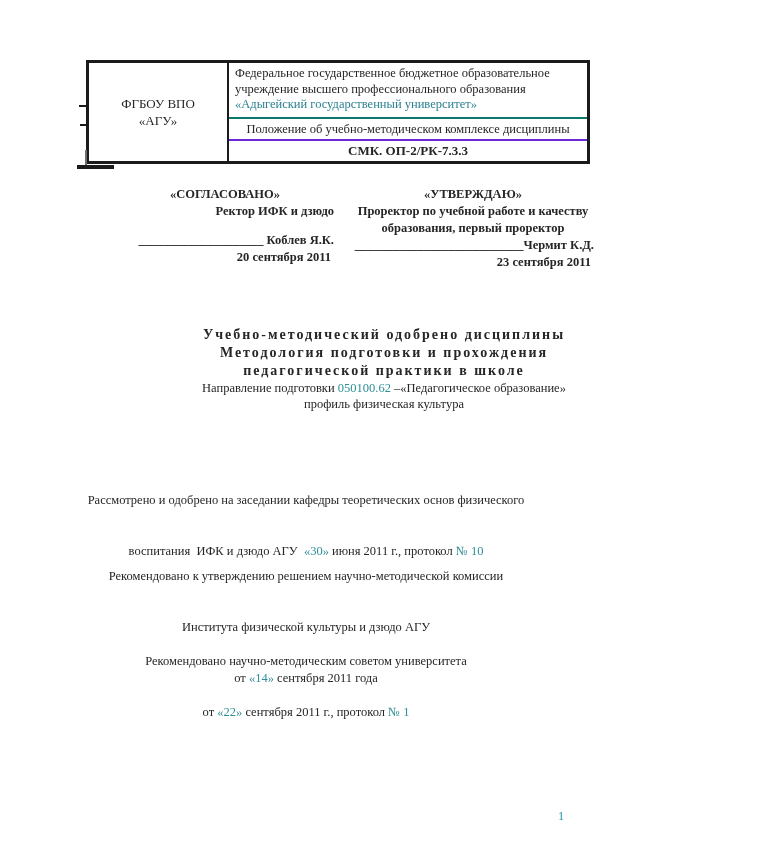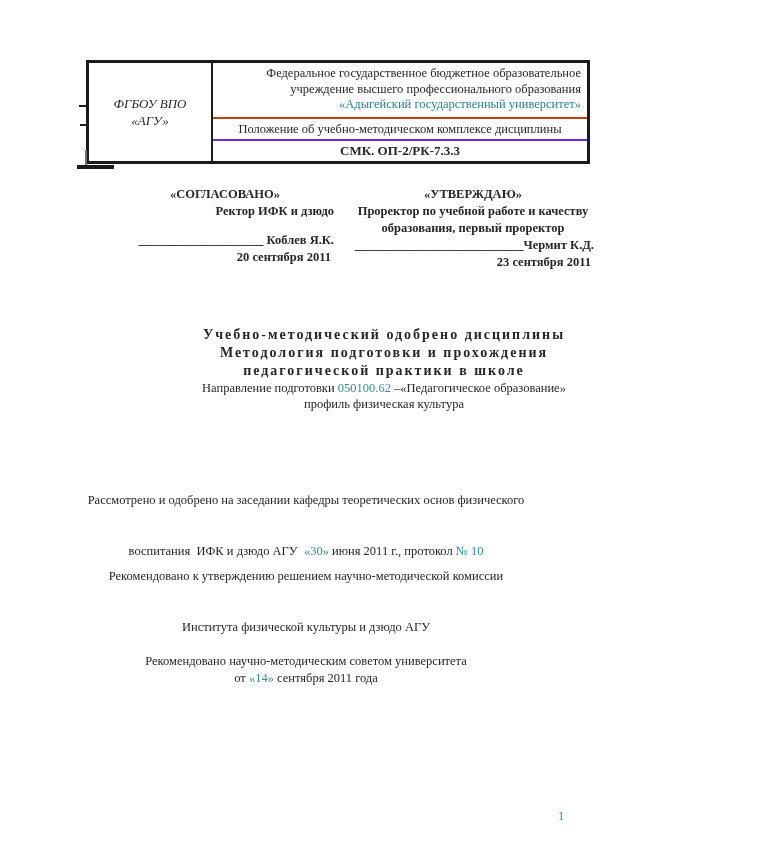--- a/index.html
+++ b/index.html
@@ -17,32 +17,31 @@
   }
   
   .header-table {
     position: absolute; left: 86px; top: 60px; width: 504px;
     border: 3px solid #1b1b1b;
     display: flex;
     box-sizing: border-box;
     background: #fff;
   }
   .org-abbr-cell {
-    width: 124px;
+    width: 140px;
     border-right: 2px solid #1b1b1b;
     display: flex; flex-direction: column;
     justify-content: center; align-items: center;
-    font-style: italic;
     font-size: 13px; line-height: 17px;
     box-sizing: border-box;
   }
   .right-cells { flex: 1; display: flex; flex-direction: column; }
   .cell-org {
-    border-bottom: 2px solid #c2410c;
-    text-align: right;
+    border-bottom: 2px solid #0f766e;
+    text-align: left;
     padding: 3px 6px 4px;
     font-size: 12.5px; line-height: 15.5px;
   }
   .cell-doc {
     border-bottom: 2px solid #6d28d9;
     text-align: center;
     padding: 2px 6px;
     font-size: 12.5px; line-height: 16px;
   }
   .cell-code {
@@ -165,17 +164,18 @@
   </div>
 
   <div class="para para-commission">
     <div>Рекомендовано к утверждению решением научно-методической комиссии</div>
     <div>Института физической культуры и дзюдо АГУ</div>
     <div><span>от </span><span class="teal">«14»</span><span> сентября 2011 года</span></div>
   </div>
 
   <div class="para para-council">
     <div>Рекомендовано научно-методическим советом университета</div>
+    <div><span>от </span><span class="teal">«22»</span><span> сентября 2011 г., протокол </span><span class="teal">№ 1</span></div>
   </div>
 
   <div class="page-number">1</div>
 
 </div>
 
 </body></html>

